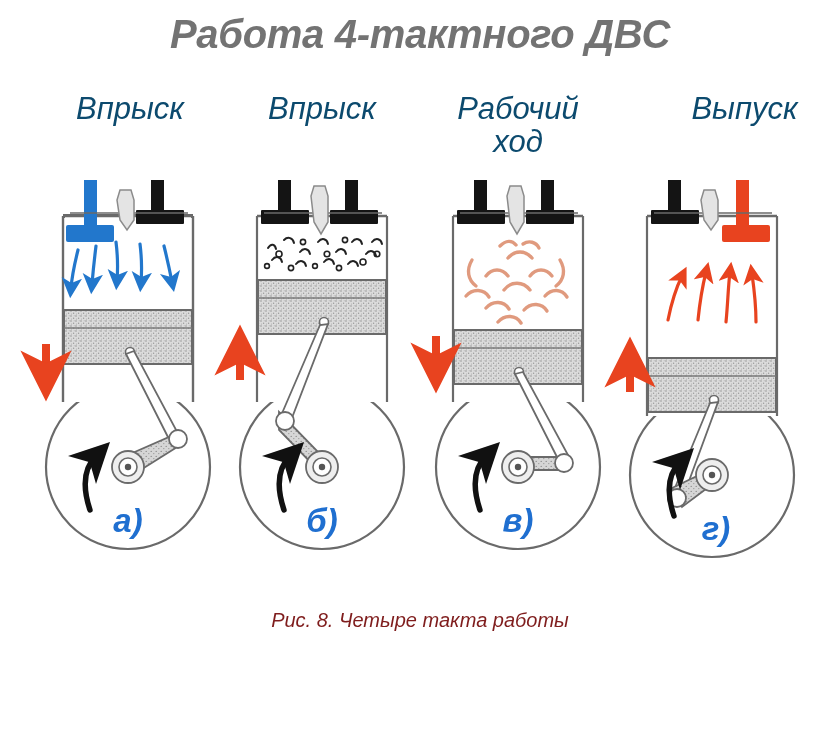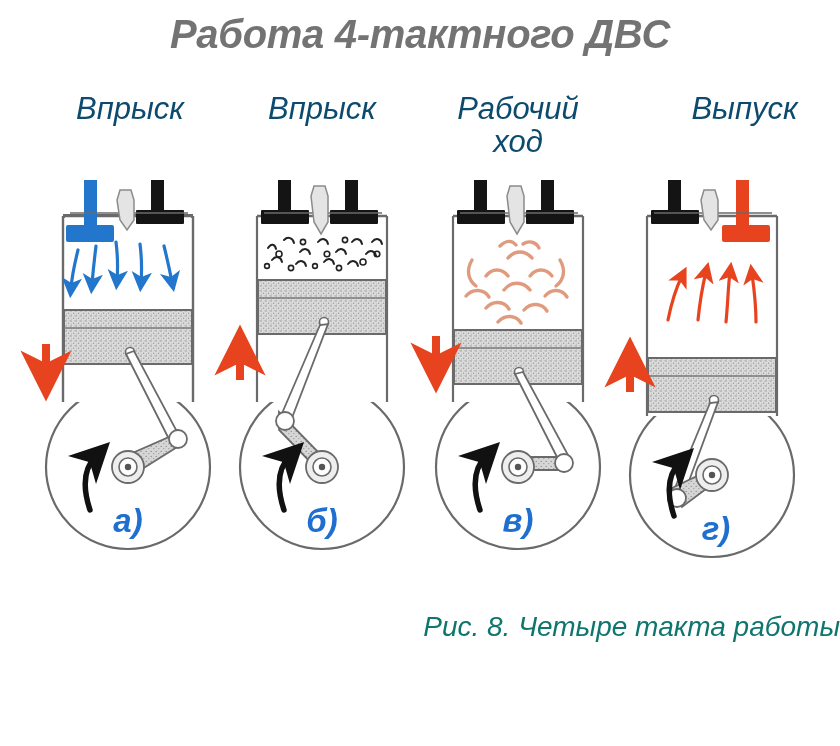--- a/index.html
+++ b/index.html
@@ -60,24 +60,24 @@
     top: 180px;
     left: 0;
     width: 840px;
     height: 400px;
   }
   .caption {
     position: absolute;
     top: 604px;
     left: 0;
     width: 840px;
-    text-align: right;
-    font-size: 28px;
+    text-align: center;
+    font-size: 20px;
     font-style: italic;
-    color: #0f766e;
+    color: #7f1d1d;
     line-height: 1.65;
   }
   .caption .cline { display: block; }
   svg { display: block; }
 </style>
 </head>
 <body>
 
 <div id="page">
 

